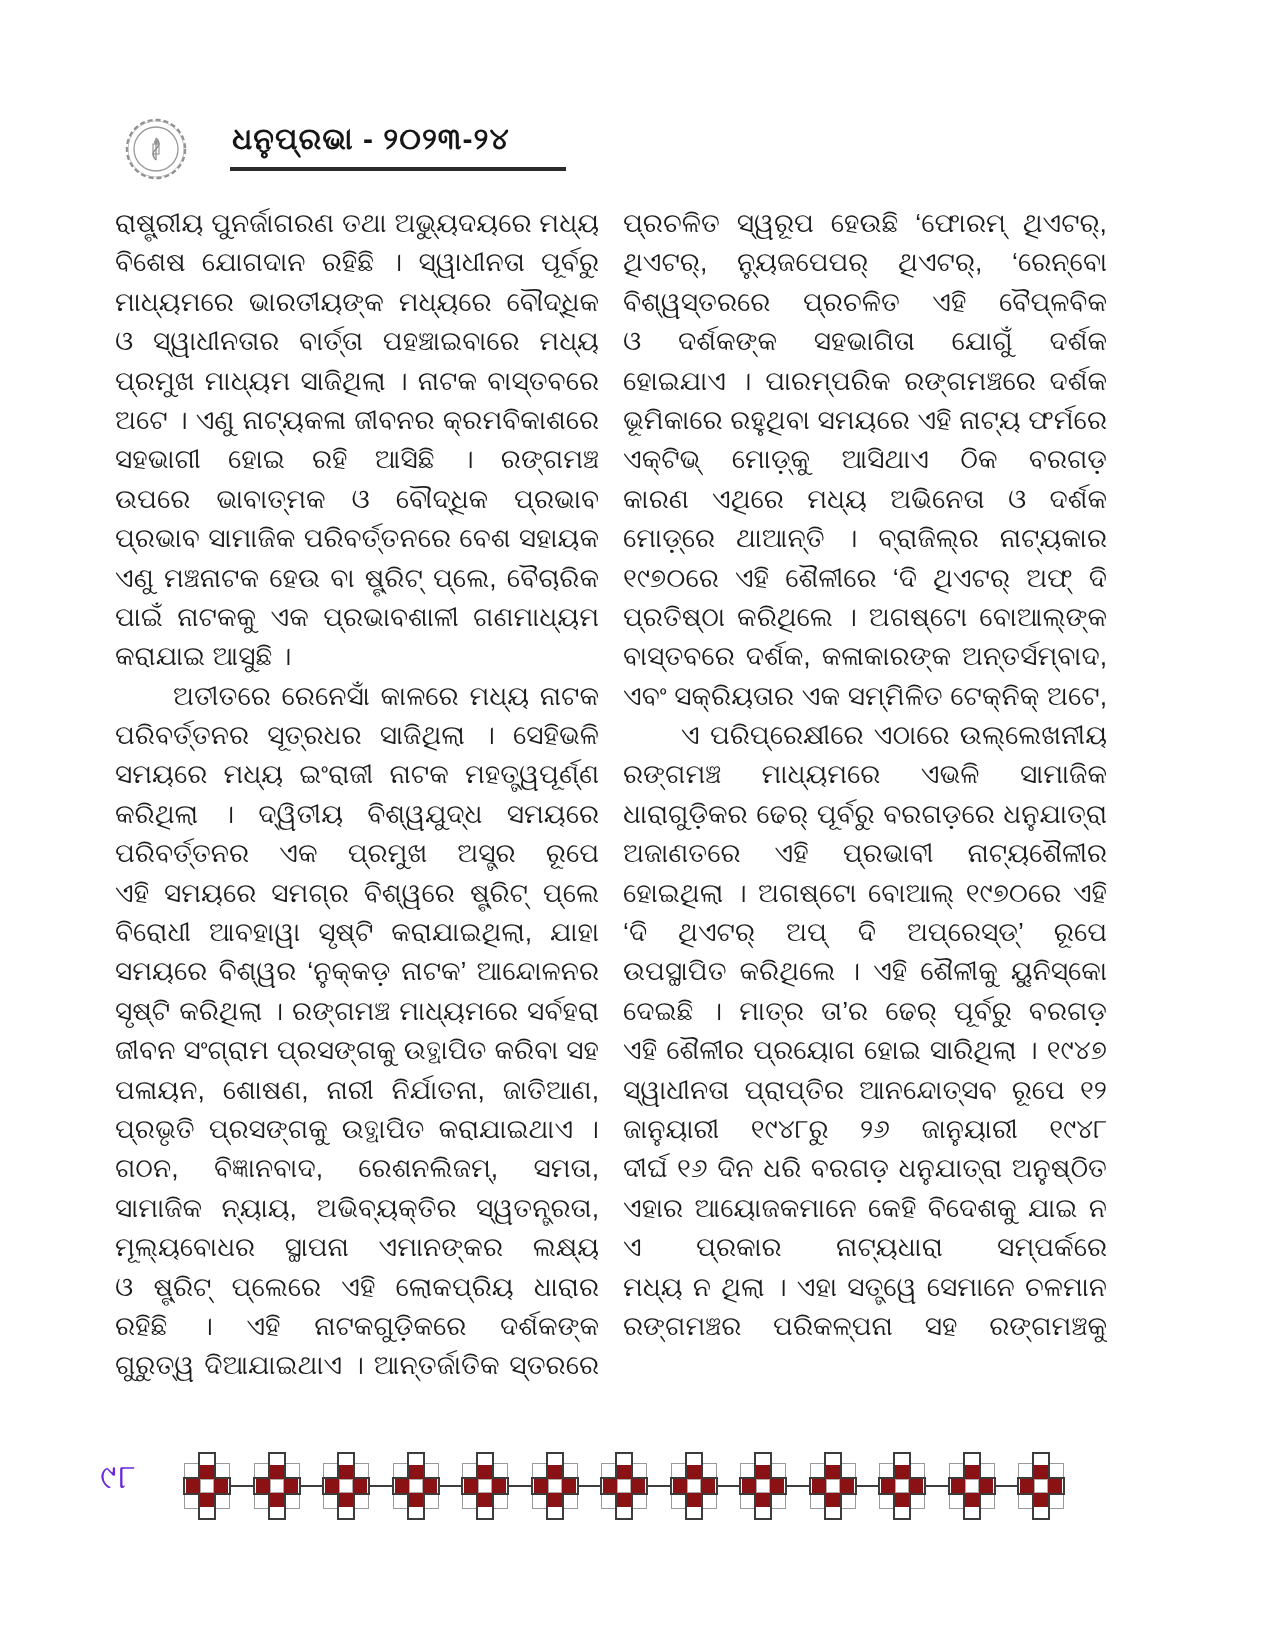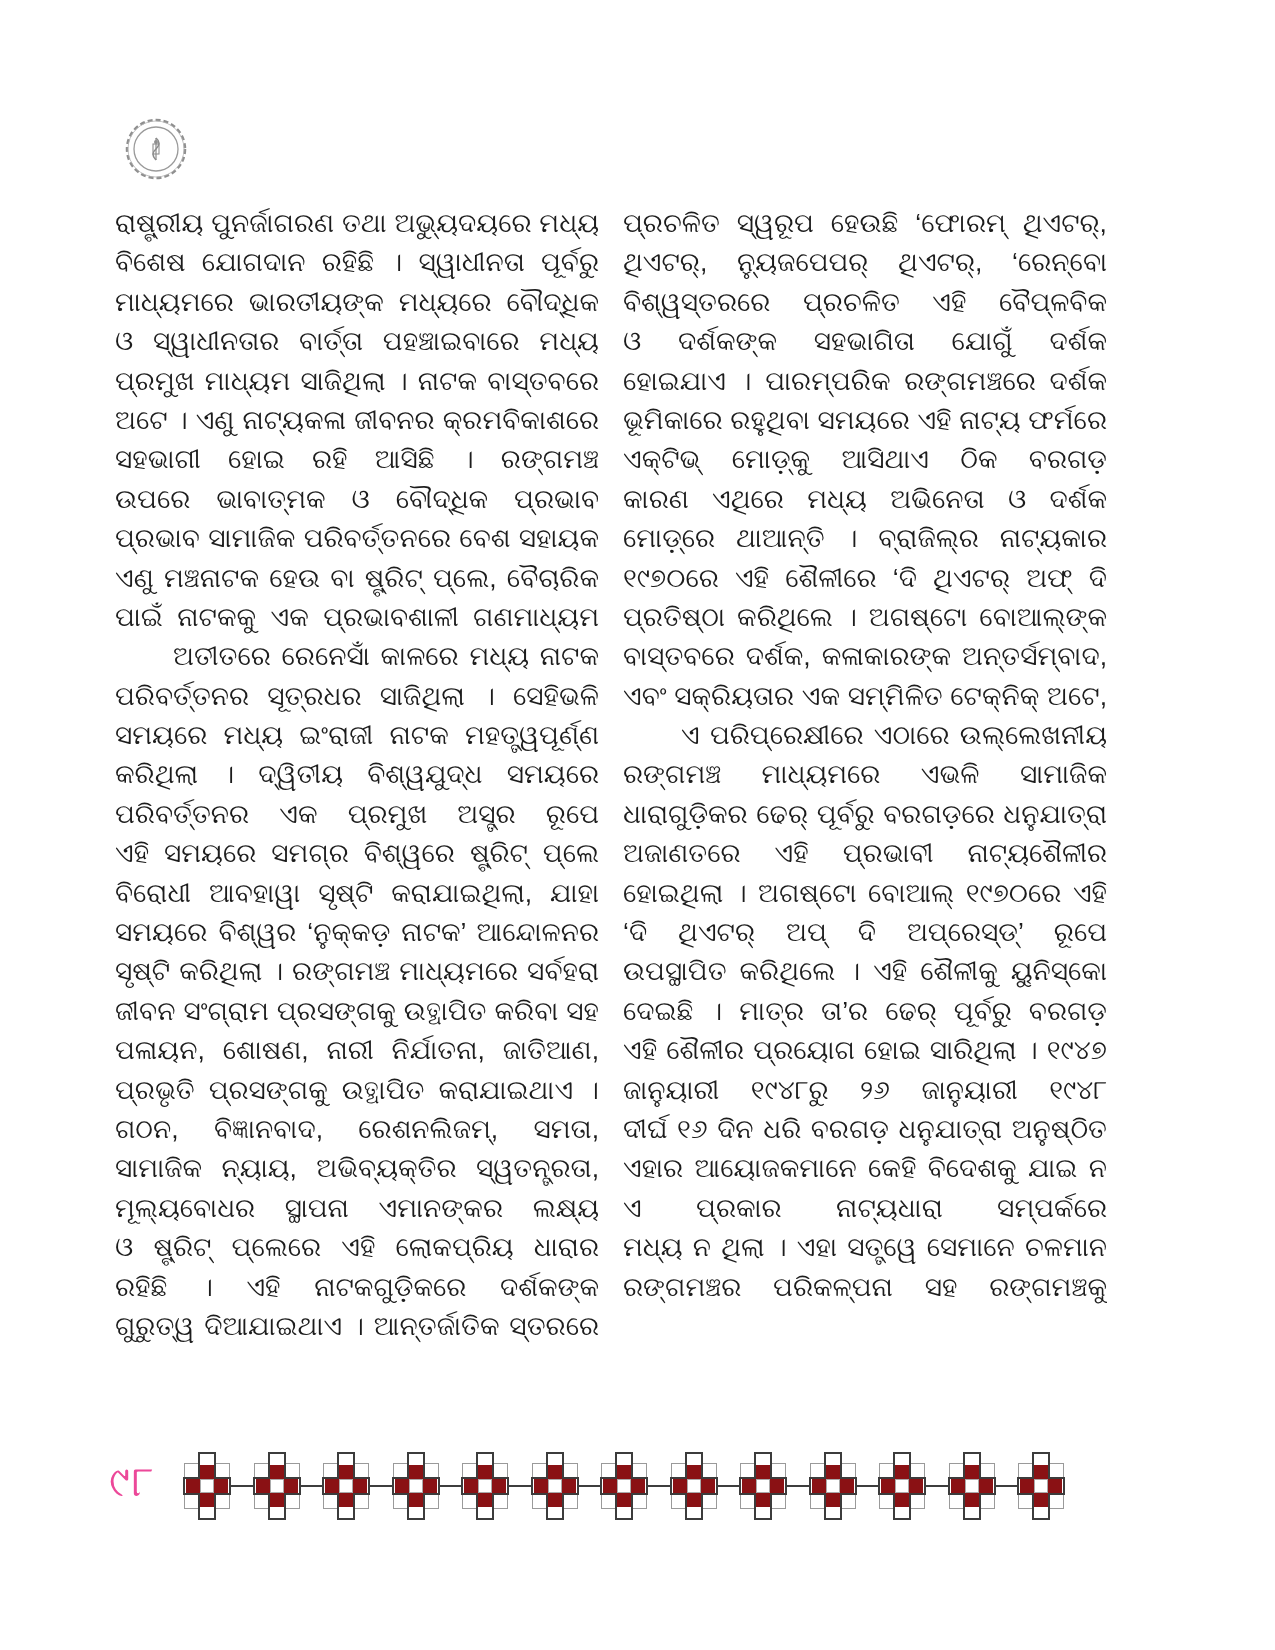--- a/index.html
+++ b/index.html
@@ -36,22 +36,22 @@
     font-size:26.5px;
     text-align:justify;
     text-align-last:justify;
     white-space:normal;
     overflow:hidden;
   }
   .line.indent{padding-left:58px;}
   .line.para-end{text-align-last:left;}
   
   .page-number{
-    position:absolute;left:109px;top:1458px;
-    font-size:42px;color:#ec4899;letter-spacing:2px;
+    position:absolute;left:100px;top:1458px;
+    font-size:33px;color:#6d28d9;letter-spacing:2px;
   }
   .border-strip{
     position:absolute;left:183px;top:1452px;
     width:882px;height:68px;
     display:flex;justify-content:space-between;align-items:center;
   }
   .border-strip::before{
     content:'';position:absolute;left:2px;right:2px;top:33px;height:2px;
     background:#3d3d3d;
   }
@@ -77,35 +77,39 @@
       <svg width="64" height="66" viewBox="0 0 64 66" aria-hidden="true">
         <circle cx="32" cy="33" r="29" fill="none" stroke="#8f8f8f" stroke-width="2.5" stroke-dasharray="5 3"></circle>
         <circle cx="32" cy="33" r="22" fill="none" stroke="#9a9a9a" stroke-width="1.3"></circle>
         <circle cx="32" cy="33" r="28" fill="none" stroke="#b5b5b5" stroke-width="0.8"></circle>
         <path d="M32 22 q6 5 0 11 q-6 5 0 11" fill="none" stroke="#8a8a8a" stroke-width="1.6"></path>
         <line x1="32" y1="22" x2="32" y2="44" stroke="#8a8a8a" stroke-width="1.2"></line>
         <rect x="29" y="28" width="6" height="10" fill="none" stroke="#8f8f8f" stroke-width="1.1"></rect>
         <circle cx="32" cy="26" r="2" fill="#8f8f8f"></circle>
       </svg>
     </div>
+    <div class="title-wrap">
+      <h1 class="page-title">ଧନୁପ୍ରଭା - ୨୦୨୩-୨୪</h1>
+    </div>
   </header>
 
   <main class="columns">
     <div class="col">
         <div class="line">ରାଷ୍ଟ୍ରୀୟ ପୁନର୍ଜାଗରଣ ତଥା ଅଭ୍ୟୁଦୟରେ ମଧ୍ୟ ରଙ୍ଗମଞ୍ଚର</div>
         <div class="line">ବିଶେଷ ଯୋଗଦାନ ରହିଛି । ସ୍ୱାଧୀନତା ପୂର୍ବରୁ ରଙ୍ଗମଞ୍ଚ</div>
         <div class="line">ମାଧ୍ୟମରେ ଭାରତୀୟଙ୍କ ମଧ୍ୟରେ ବୌଦ୍ଧିକ ଚେତନାର ଜାଗରଣ</div>
         <div class="line">ଓ ସ୍ୱାଧୀନତାର ବାର୍ତ୍ତା ପହଞ୍ଚାଇବାରେ ମଧ୍ୟ ମଞ୍ଚନାଟକ ଏକ</div>
         <div class="line">ପ୍ରମୁଖ ମାଧ୍ୟମ ସାଜିଥିଲା । ନାଟକ ବାସ୍ତବରେ ଜୀବନର ପ୍ରତିଛବି</div>
         <div class="line">ଅଟେ । ଏଣୁ ନାଟ୍ୟକଳା ଜୀବନର କ୍ରମବିକାଶରେ ନିରନ୍ତର</div>
         <div class="line">ସହଭାଗୀ ହୋଇ ରହି ଆସିଛି । ରଙ୍ଗମଞ୍ଚ ସାଧାରଣତଃ ଦର୍ଶକଙ୍କ</div>
         <div class="line">ଉପରେ ଭାବାତ୍ମକ ଓ ବୌଦ୍ଧିକ ପ୍ରଭାବ ପକାଇଥାଏ । ଏହି</div>
         <div class="line">ପ୍ରଭାବ ସାମାଜିକ ପରିବର୍ତ୍ତନରେ ବେଶ ସହାୟକ ହୋଇଥାଏ ।</div>
         <div class="line">ଏଣୁ ମଞ୍ଚନାଟକ ହେଉ ବା ଷ୍ଟ୍ରିଟ୍ ପ୍ଲେ, ବୈଚାରିକ ପରିବର୍ତ୍ତନ</div>
         <div class="line">ପାଇଁ ନାଟକକୁ ଏକ ପ୍ରଭାବଶାଳୀ ଗଣମାଧ୍ୟମ ରୂପେ ବ୍ୟବହାର</div>
+        <div class="line para-end">କରାଯାଇ ଆସୁଛି ।</div>
         <div class="line indent">ଅତୀତରେ ରେନେସାଁ କାଳରେ ମଧ୍ୟ ନାଟକ ସାମାଜିକ</div>
         <div class="line">ପରିବର୍ତ୍ତନର ସୂତ୍ରଧର ସାଜିଥିଲା । ସେହିଭଳି ଏଲିଜାବେଥଙ୍କ</div>
         <div class="line">ସମୟରେ ମଧ୍ୟ ଇଂରାଜୀ ନାଟକ ମହତ୍ତ୍ୱପୂର୍ଣ୍ଣ ଭୂମିକା ଗ୍ରହଣ</div>
         <div class="line">କରିଥିଲା । ଦ୍ୱିତୀୟ ବିଶ୍ୱଯୁଦ୍ଧ ସମୟରେ ରଙ୍ଗମଞ୍ଚ ସାମାଜିକ</div>
         <div class="line">ପରିବର୍ତ୍ତନର ଏକ ପ୍ରମୁଖ ଅସ୍ତ୍ର ରୂପେ ବ୍ୟବହୃତ ହୋଇଥିଲା ।</div>
         <div class="line">ଏହି ସମୟରେ ସମଗ୍ର ବିଶ୍ୱରେ ଷ୍ଟ୍ରିଟ୍ ପ୍ଲେ ମାଧ୍ୟମରେ ଯୁଦ୍ଧ</div>
         <div class="line">ବିରୋଧୀ ଆବହାୱା ସୃଷ୍ଟି କରାଯାଇଥିଲା, ଯାହା ପରବର୍ତ୍ତୀ</div>
         <div class="line">ସମୟରେ ବିଶ୍ୱର ‘ନୁକ୍କଡ଼ ନାଟକ’ ଆନ୍ଦୋଳନର ପରମ୍ପରା</div>
         <div class="line">ସୃଷ୍ଟି କରିଥିଲା । ରଙ୍ଗମଞ୍ଚ ମାଧ୍ୟମରେ ସର୍ବହରା ଶୋଷିତ ବର୍ଗର</div>
         <div class="line">ଜୀବନ ସଂଗ୍ରାମ ପ୍ରସଙ୍ଗକୁ ଉତ୍ଥାପିତ କରିବା ସହ ଦାଦନ,</div>
@@ -134,20 +138,21 @@
         <div class="line">ଏବଂ ସକ୍ରିୟତାର ଏକ ସମ୍ମିଳିତ ଟେକ୍ନିକ୍ ଅଟେ, ଯାହା</div>
         <div class="line indent">ଏ ପରିପ୍ରେକ୍ଷୀରେ ଏଠାରେ ଉଲ୍ଲେଖନୀୟ ଯେ ବିଶ୍ୱରେ</div>
         <div class="line">ରଙ୍ଗମଞ୍ଚ ମାଧ୍ୟମରେ ଏଭଳି ସାମାଜିକ ପରିବର୍ତ୍ତନର</div>
         <div class="line">ଧାରାଗୁଡ଼ିକର ଢେର୍ ପୂର୍ବରୁ ବରଗଡ଼ରେ ଧନୁଯାତ୍ରା ମାଧ୍ୟମରେ</div>
         <div class="line">ଅଜାଣତରେ ଏହି ପ୍ରଭାବୀ ନାଟ୍ୟଶୈଳୀର ପ୍ରଚଳନ ଆରମ୍ଭ</div>
         <div class="line">ହୋଇଥିଲା । ଅଗଷ୍ଟୋ ବୋଆଲ୍ ୧୯୭୦ରେ ଏହି ଶୈଳୀକୁ</div>
         <div class="line">‘ଦି ଥିଏଟର୍ ଅପ୍ ଦି ଅପ୍ରେସ୍‌ଡ୍’ ରୂପେ ବିଶ୍ୱଦରବାରରେ</div>
         <div class="line">ଉପସ୍ଥାପିତ କରିଥିଲେ । ଏହି ଶୈଳୀକୁ ୟୁନିସ୍କୋ ମଧ୍ୟ ମାନ୍ୟତା</div>
         <div class="line">ଦେଇଛି । ମାତ୍ର ତା’ର ଢେର୍ ପୂର୍ବରୁ ବରଗଡ଼ ଧନୁଯାତ୍ରାରେ</div>
         <div class="line">ଏହି ଶୈଳୀର ପ୍ରୟୋଗ ହୋଇ ସାରିଥିଲା । ୧୯୪୭ ଭାରତୀୟ</div>
+        <div class="line">ସ୍ୱାଧୀନତା ପ୍ରାପ୍ତିର ଆନନ୍ଦୋତ୍ସବ ରୂପେ ୧୨</div>
         <div class="line">ଜାନୁୟାରୀ ୧୯୪୮ରୁ ୨୬ ଜାନୁୟାରୀ ୧୯୪୮ ପର୍ଯ୍ୟନ୍ତ</div>
         <div class="line">ଦୀର୍ଘ ୧୬ ଦିନ ଧରି ବରଗଡ଼ ଧନୁଯାତ୍ରା ଅନୁଷ୍ଠିତ ହୋଇଥିଲା ।</div>
         <div class="line">ଏହାର ଆୟୋଜକମାନେ କେହି ବିଦେଶକୁ ଯାଇ ନ ଥିଲେ କି</div>
         <div class="line">ଏ ପ୍ରକାର ନାଟ୍ୟଧାରା ସମ୍ପର୍କରେ ସେମାନଙ୍କର ପୂର୍ବଧାରଣା</div>
         <div class="line">ମଧ୍ୟ ନ ଥିଲା । ଏହା ସତ୍ତ୍ୱେ ସେମାନେ ଚଳମାନ ମୁକ୍ତାକାଶ</div>
         <div class="line">ରଙ୍ଗମଞ୍ଚର ପରିକଳ୍ପନା ସହ ରଙ୍ଗମଞ୍ଚକୁ ସାମାଜିକ ପରିବର୍ତ୍ତନର</div>
       </div>
   </main>
 
   <footer>

